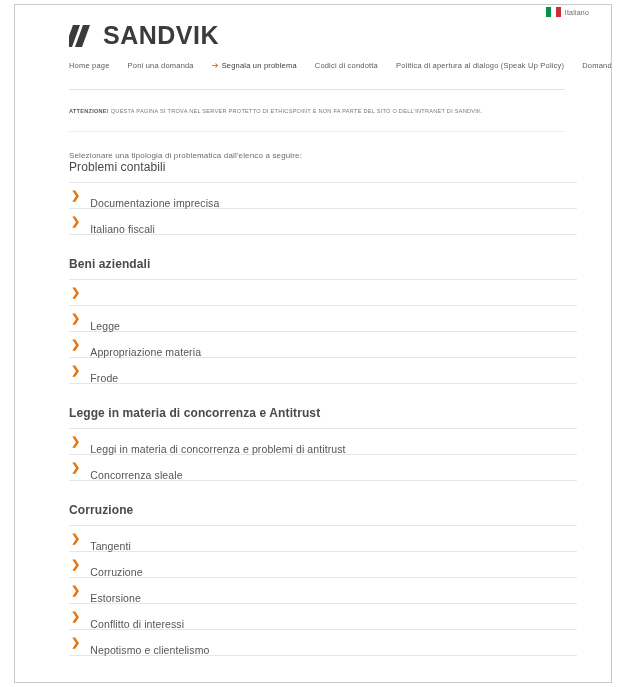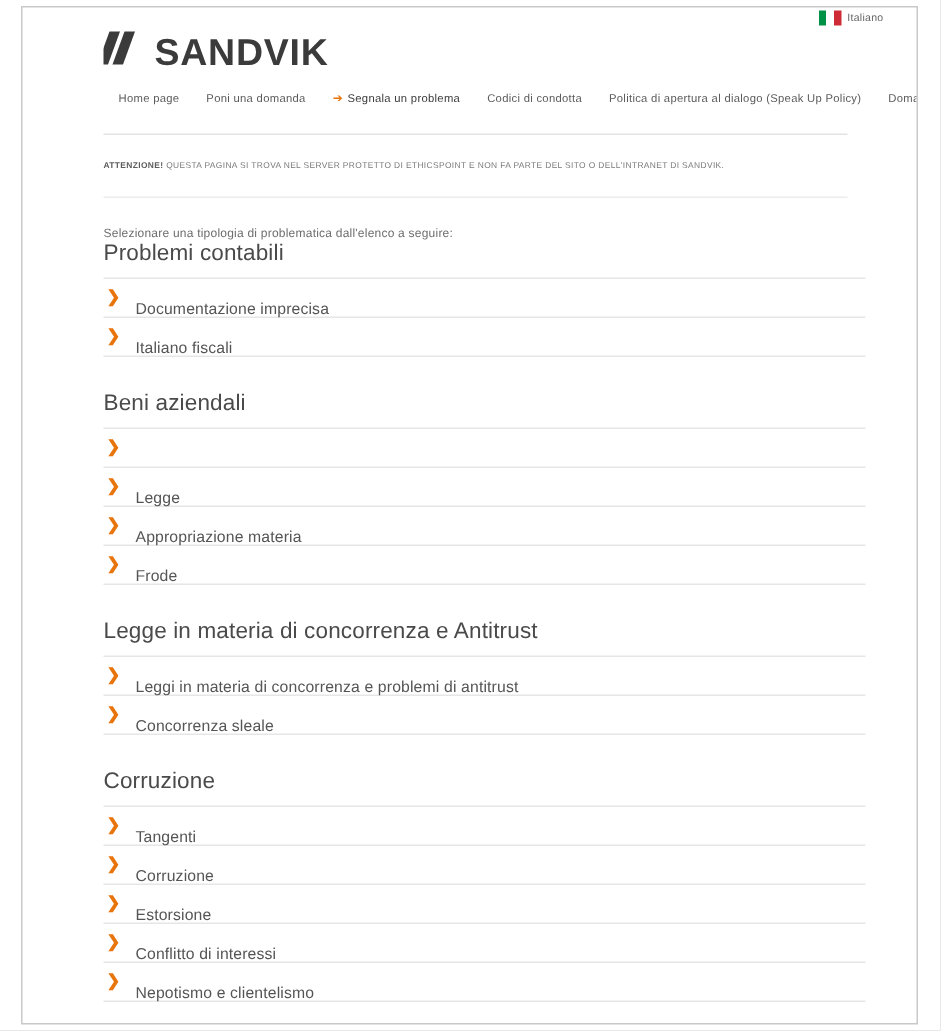--- a/index.html
+++ b/index.html
@@ -48,20 +48,21 @@
     font-size: 7px;
     color: #666;
     letter-spacing: 0.2px;
   }
   
   .logo-row {
     position: absolute;
     left: 54px;
     top: 16px;
     display: flex;
+    align-items: center;
     gap: 8px;
   }
   .logo-mark {
     width: 26px;
     height: 22px;
     position: relative;
     overflow: hidden;
   }
   .logo-mark span {
     position: absolute;
@@ -90,21 +91,21 @@
     align-items: center;
     gap: 0px;
     font-size: 7.5px;
     color: #5b5b5b;
   }
   .nav-item {
     padding: 0 9px;
     white-space: nowrap;
     letter-spacing: 0.2px;
   }
-  .nav-item:first-child { padding-left: 0; margin-left: 10px; }
+  .nav-item:first-child { padding-left: 0; }
   .nav-item.active {
     color: #3a3a3a;
     position: relative;
   }
   .nav-arrow {
     color: #e8740c;
     font-size: 8px;
     margin-right: 3px;
   }
   .nav-sep {
@@ -143,27 +144,27 @@
     width: 508px;
   }
   .intro {
     font-size: 8px;
     color: #6d6d6d;
     margin-bottom: 0;
     letter-spacing: 0.15px;
   }
   .group { margin-bottom: 14px; }
   .group-title {
-    font-size: 15px;
+    font-size: 12px;
     color: #4a4a4a;
     font-weight: normal;
     margin: 0 0 8px 0;
     letter-spacing: 0.1px;
   }
-  .group.spaced .group-title { margin-top: 22px; }
+  .group.spaced .group-title { margin-top: 22px; font-weight: bold; }
   .item {
     display: flex;
     align-items: center;
     border-top: 1px solid #e6e6e6;
     height: 25px;
     font-size: 10.5px;
     color: #555555;
     letter-spacing: 0.1px;
   }
   .item:last-child { border-bottom: 1px solid #e6e6e6; }

